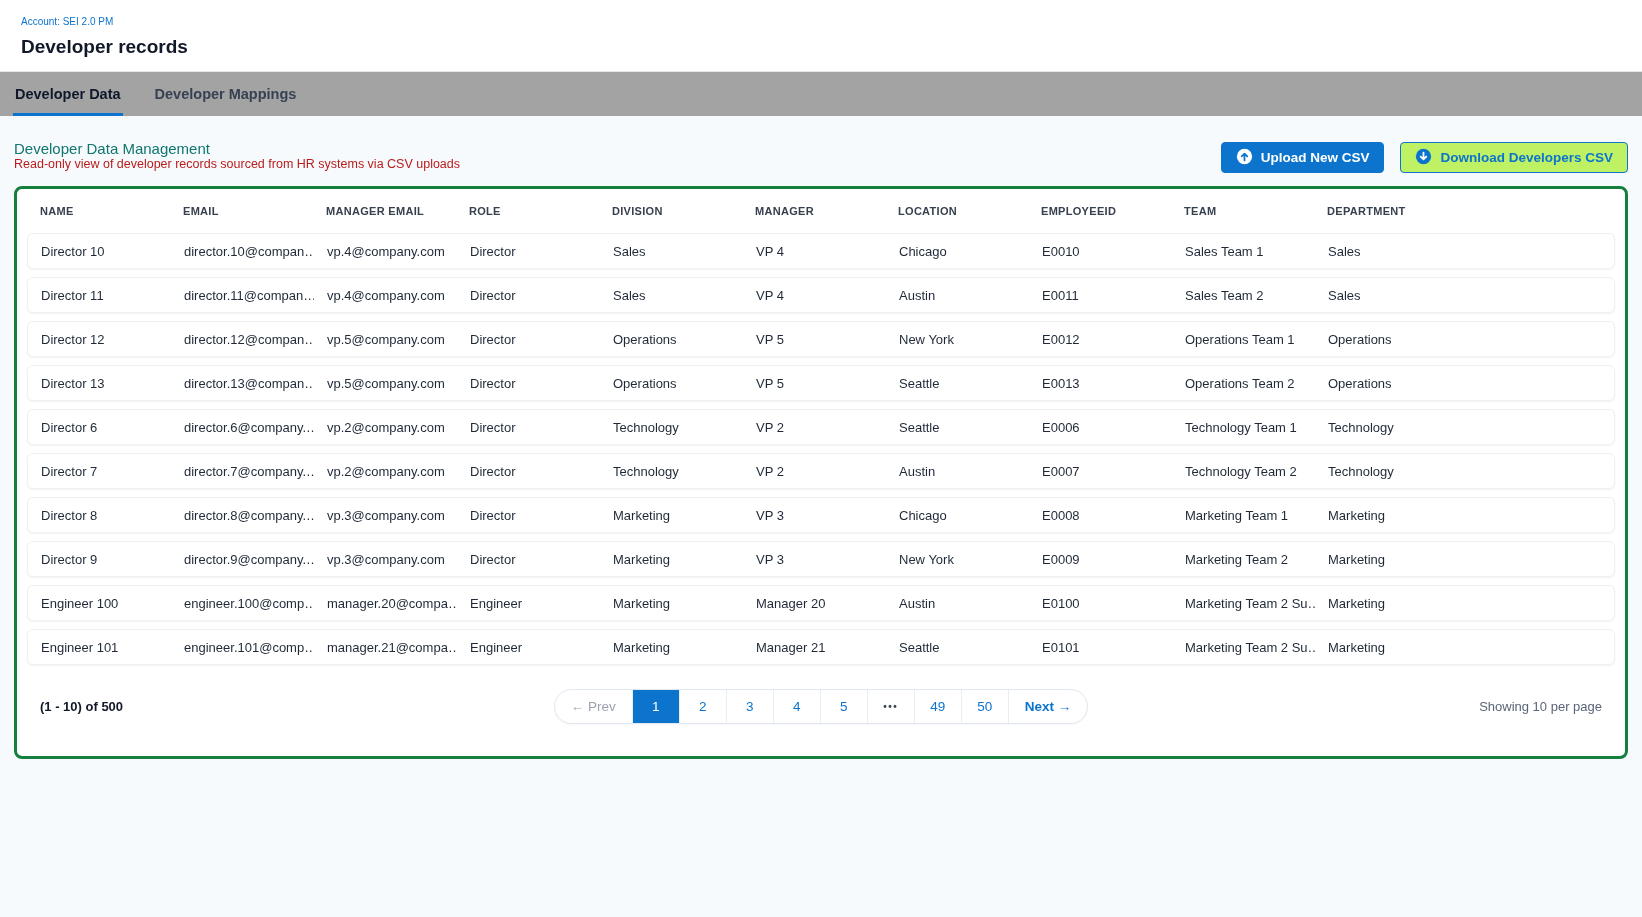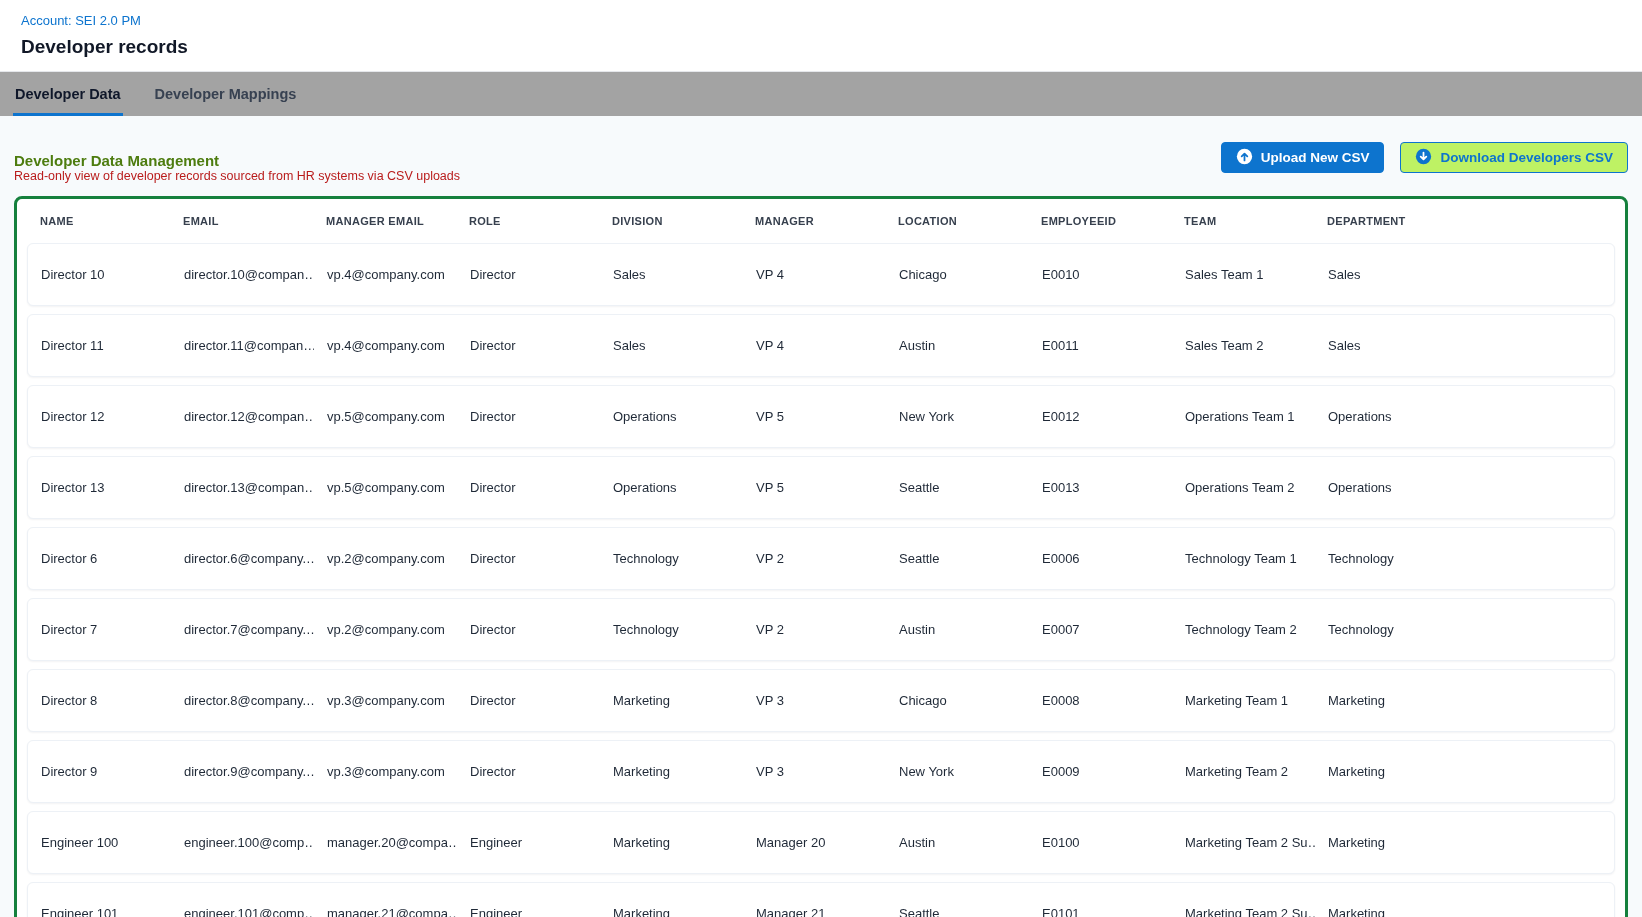--- a/index.html
+++ b/index.html
@@ -4,44 +4,44 @@
 <style>
   * { margin:0; padding:0; box-sizing:border-box; }
   html,body { width:1642px; height:917px; }
   body {
     font-family:"Liberation Sans","DejaVu Sans",sans-serif;
     background:#ffffff; color:#111827;
     display:flex; flex-direction:column; overflow:hidden;
   }
   
   .topbar { background:#fff; padding:11px 21px 13px 21px; border-bottom:1px solid #e5e7eb; }
-  .account-link { color:#0d74ce; font-size:13px; font-weight:500; text-decoration:none; display:inline-block; cursor:pointer; }
+  .account-link { color:#0d74ce; font-size:10px; font-weight:500; text-decoration:none; display:inline-block; cursor:pointer; }
   .page-title { font-size:19px; font-weight:700; color:#111827; margin-top:7px; }
   
   .tabbar { background:#a3a3a3; padding:0 13px; display:flex; gap:30px; }
   .tab { font-size:14.5px; font-weight:600; color:#374151; padding:14px 2px 11px 2px;
          border-bottom:3px solid transparent; cursor:pointer; }
   .tab.active { color:#0f172a; border-bottom-color:#0d74ce; }
   
   .content { flex:1; background:#f7fafc; padding:24px 14px 0 14px; }
   .section-head { display:flex; justify-content:space-between; align-items:flex-start; padding:0 0 0 0; margin-bottom:13px; }
-  .section-title { font-size:15px; font-weight:700; color:#4d7c0f;margin-top:12px; }
+  .section-title { font-size:15px; font-weight:400; color:#0f766e; }
   .section-sub { font-size:12.5px; color:#b91c1c; }
   .btn-row { display:flex; gap:16px; margin-top:2px; }
   .btn { display:flex; align-items:center; gap:8px; height:31px; padding:0 14px; border-radius:4px;
          font-size:13.5px; font-weight:700; cursor:pointer; font-family:inherit; }
   .btn-primary { background:#0d74ce; border:1.5px solid #0d74ce; color:#fff; }
   .btn-outline { background:#bef264; border:1.5px solid #0d74ce; color:#0d74ce; }
   
   .card { background:#fff; border:3px solid #15803d; border-radius:8px; padding:0 10px; }
   .grid-cols { display:grid; grid-template-columns:143px 143px 143px 143px 143px 143px 143px 143px 143px minmax(0,1fr); }
   .thead-row { height:44px; align-items:center; }
   .th { font-size:11px; font-weight:600; color:#37404e; letter-spacing:.3px; padding:0 13px;
         white-space:nowrap; overflow:hidden; }
-  .trow { height:63px; align-items:center; background:#fff; border:1px solid #edf1f6; border-radius:6px;
+  .trow { height:36px; align-items:center; background:#fff; border:1px solid #edf1f6; border-radius:6px;
           box-shadow:0 1px 2px rgba(15,23,42,.05); margin-bottom:8px; }
   .cell { font-size:13px; color:#1f2937; padding:0 13px; white-space:nowrap; overflow:hidden; }
   
   .tfoot { display:flex; align-items:center; padding:16px 13px 32px 13px; }
   .range-label { flex:1; font-size:13px; font-weight:600; color:#111827; }
   .per-page { flex:1; text-align:right; font-size:13px; color:#5b6577; }
   .pager { display:inline-flex; align-items:stretch; height:35px; background:#fff; border:1px solid #e2e8f0;
            border-radius:18px; overflow:hidden; box-shadow:0 1px 2px rgba(15,23,42,.04); }
   .pg { border:none; background:transparent; font-family:inherit; font-size:13.5px; font-weight:500;
         color:#0d74ce; cursor:pointer; display:flex; align-items:center; justify-content:center; }

